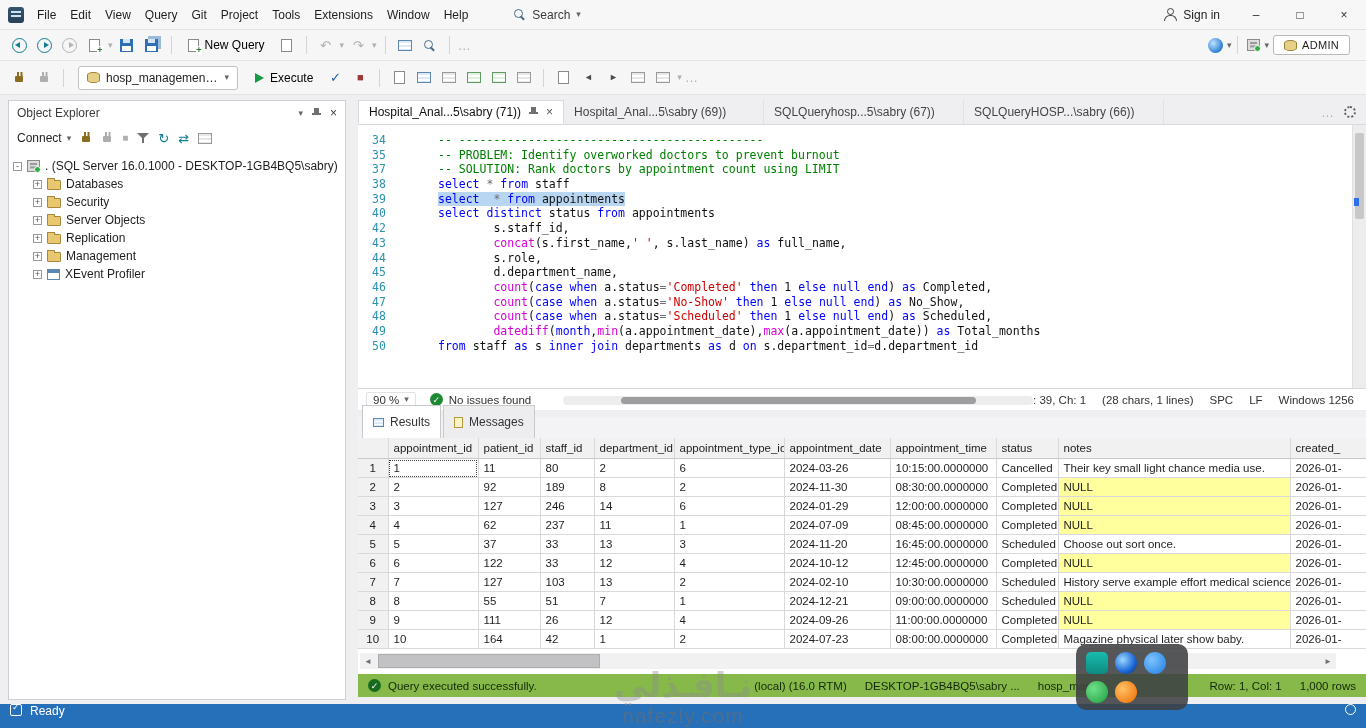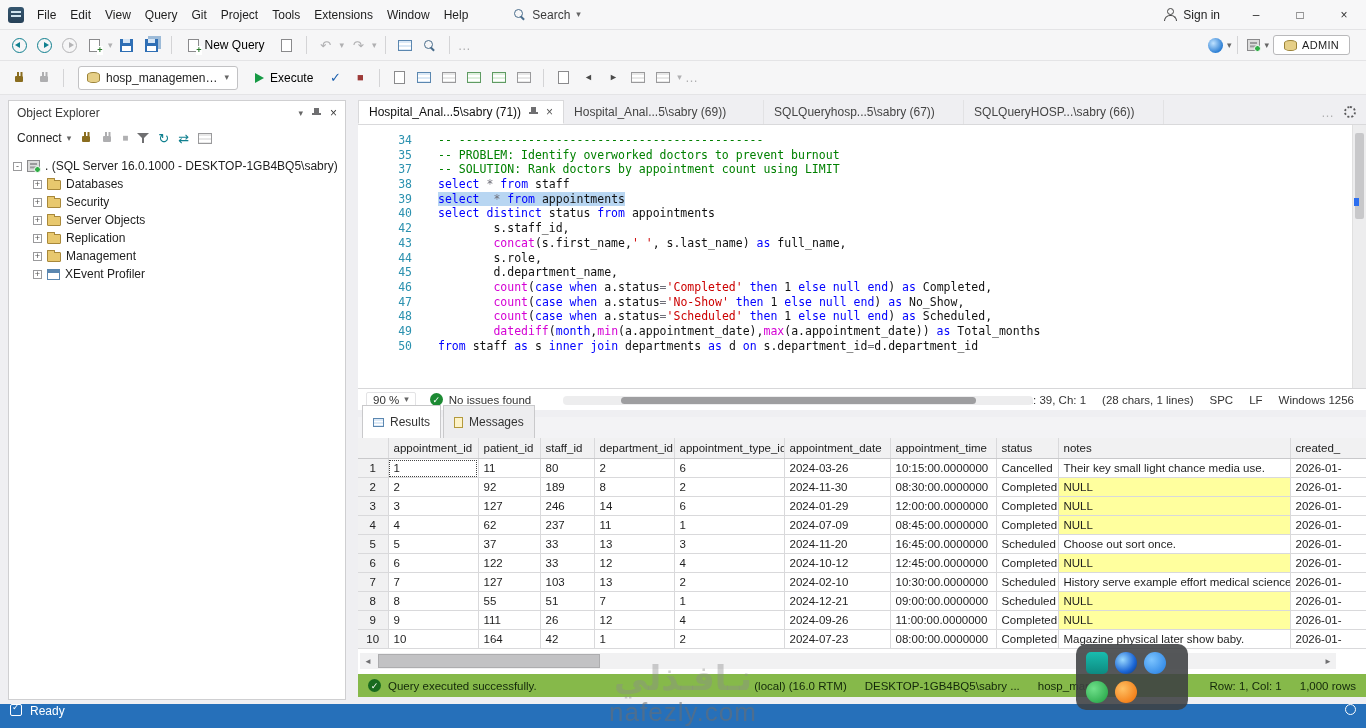--- a/index.html
+++ b/index.html
@@ -99,21 +99,21 @@
   .tab{display:flex;align-items:center;gap:7px;padding:8px 10px;height:100%;max-width:212px;min-width:200px;color:#444;border-right:1px solid #e2e2e4}
   .tab.active{background:#fff;border:1px solid #d9d9db;border-bottom:1px solid #fff;color:#111}
   .tab-label{overflow:hidden;white-space:nowrap;text-overflow:ellipsis;font-size:12px}
   .tab-close{font-size:12px;color:#555}
   .tab-strip-right{margin-left:auto;display:flex;align-items:center;gap:10px;padding:0 10px;height:100%}
 
   
   .editor{position:absolute;left:358px;top:125px;right:0;height:263px;background:#fff;overflow:hidden}
   .code-lines{padding:8px 0 0 14px;font-family:"DejaVu Sans Mono","Liberation Mono",monospace;font-size:11.5px}
   .code-line{display:flex;height:14.7px;line-height:14.7px;white-space:pre}
-  .ln{width:40px;text-align:right;color:#2b91af;flex:0 0 auto;margin-right:26px}
+  .ln{width:40px;text-align:left;color:#2b91af;flex:0 0 auto;margin-right:26px}
   .code{display:inline-block}
   .code-line.selected .code{background:#b8d6f2}
   .tk-c{color:#008000}.tk-k{color:#0000ff}.tk-f{color:#d400d4}.tk-s{color:#cc0000}.tk-o{color:#6e6e78}.tk-p{color:#111}
   .v-scroll{position:absolute;right:0;top:0;width:14px;height:100%;background:#ededee;border-left:1px solid #e0e0e0}
   .v-thumb{position:absolute;left:2px;right:2px;top:8px;height:86px;background:#c8c8ca;border-radius:2px}
   .v-marker{position:absolute;left:1px;width:5px;top:73px;height:8px;background:#2d6ff0}
 
   
   .editor-status{position:absolute;left:358px;top:388px;right:0;height:22px;background:#fff;border-top:1px solid #d7d7d9;display:flex;align-items:center;padding:0 8px;gap:14px;font-size:11.5px;color:#333}
   .zoom{display:flex;align-items:center;gap:5px;border:1px solid #e3e3e5;padding:1px 6px;border-radius:2px}
@@ -155,21 +155,21 @@
   
   .blue-bar{position:absolute;left:0;top:704px;right:0;height:36px;background:#2670ba;color:#fff;display:flex;padding:0 10px;gap:8px}
   .sb-ico{width:12px;height:12px;border:1.4px solid #fff;border-radius:2px;position:relative}
   .sb-ico::before{content:"\2713";position:absolute;left:1px;top:-3px;font-size:9px}
   .sb-right{margin-left:auto}
   .sb-bell{width:11px;height:11px;border:1.4px solid #fff;border-radius:50%;display:inline-block}
 
   
   .watermark{position:absolute;left:50%;transform:translateX(-50%);bottom:0;text-align:center;z-index:40;pointer-events:none;color:rgba(110,110,110,.55)}
   .watermark .ar{font-size:34px;font-weight:bold;color:rgba(140,140,140,.4);line-height:1.1}
-  .watermark .latin{font-size:26px;letter-spacing:1px}
+  .watermark .latin{font-size:21px;letter-spacing:1px}
   .widget{position:absolute;left:1076px;top:644px;width:112px;height:66px;background:rgba(62,64,66,.88);border-radius:10px;z-index:50;display:flex;flex-wrap:wrap;gap:7px;padding:8px 10px;align-content:flex-start}
   .w-ico{width:22px;height:22px;border-radius:50%}
   .w-teal{border-radius:5px;background:linear-gradient(#19bcae,#0d8a80)}
   .w-sphere{background:radial-gradient(circle at 35% 35%,#9ad9ff,#1b66d6 60%,#0c2e66)}
   .w-blue{background:radial-gradient(circle at 35% 35%,#7cc4ff,#1f7ae0)}
   .w-green{background:radial-gradient(circle at 35% 35%,#6fe08a,#1d9e3f)}
   .w-orange{background:radial-gradient(circle at 35% 35%,#ffc164,#f06a00)}
 </style>
 </head>
 <body>

